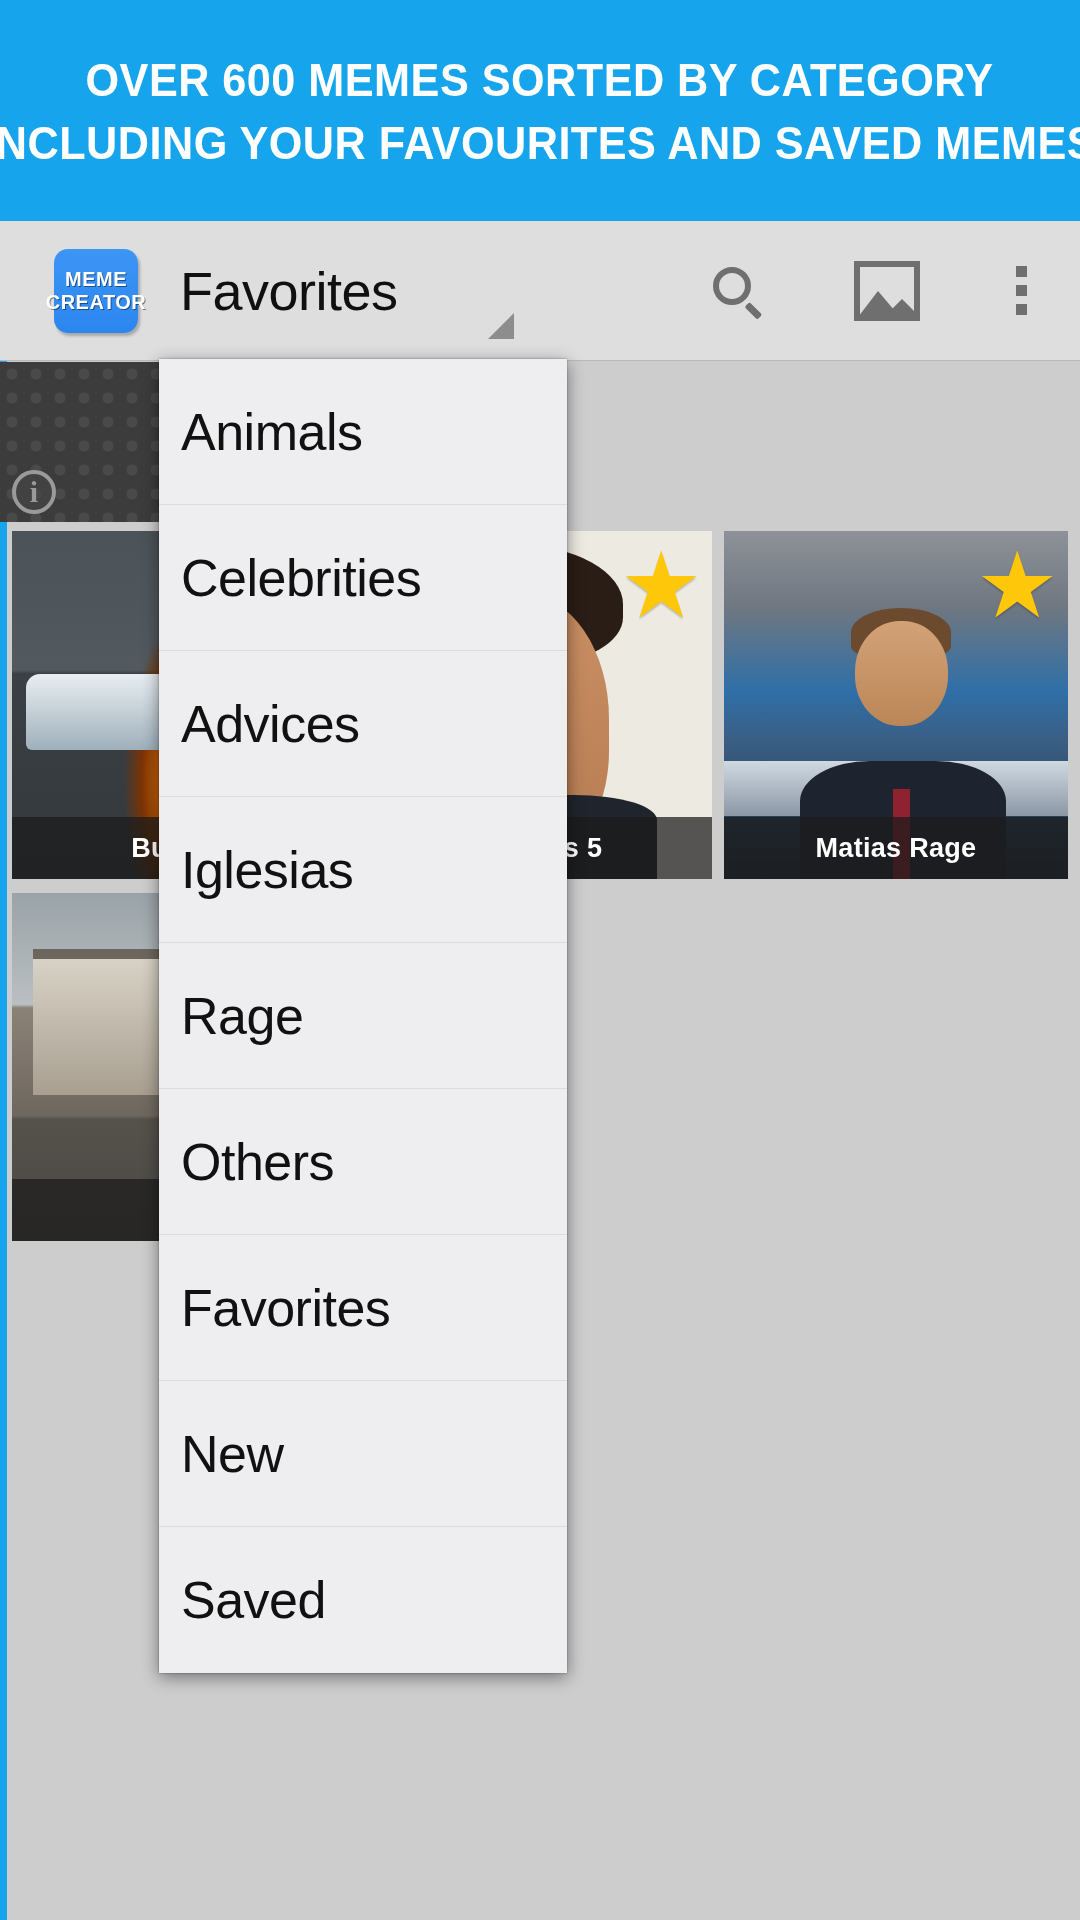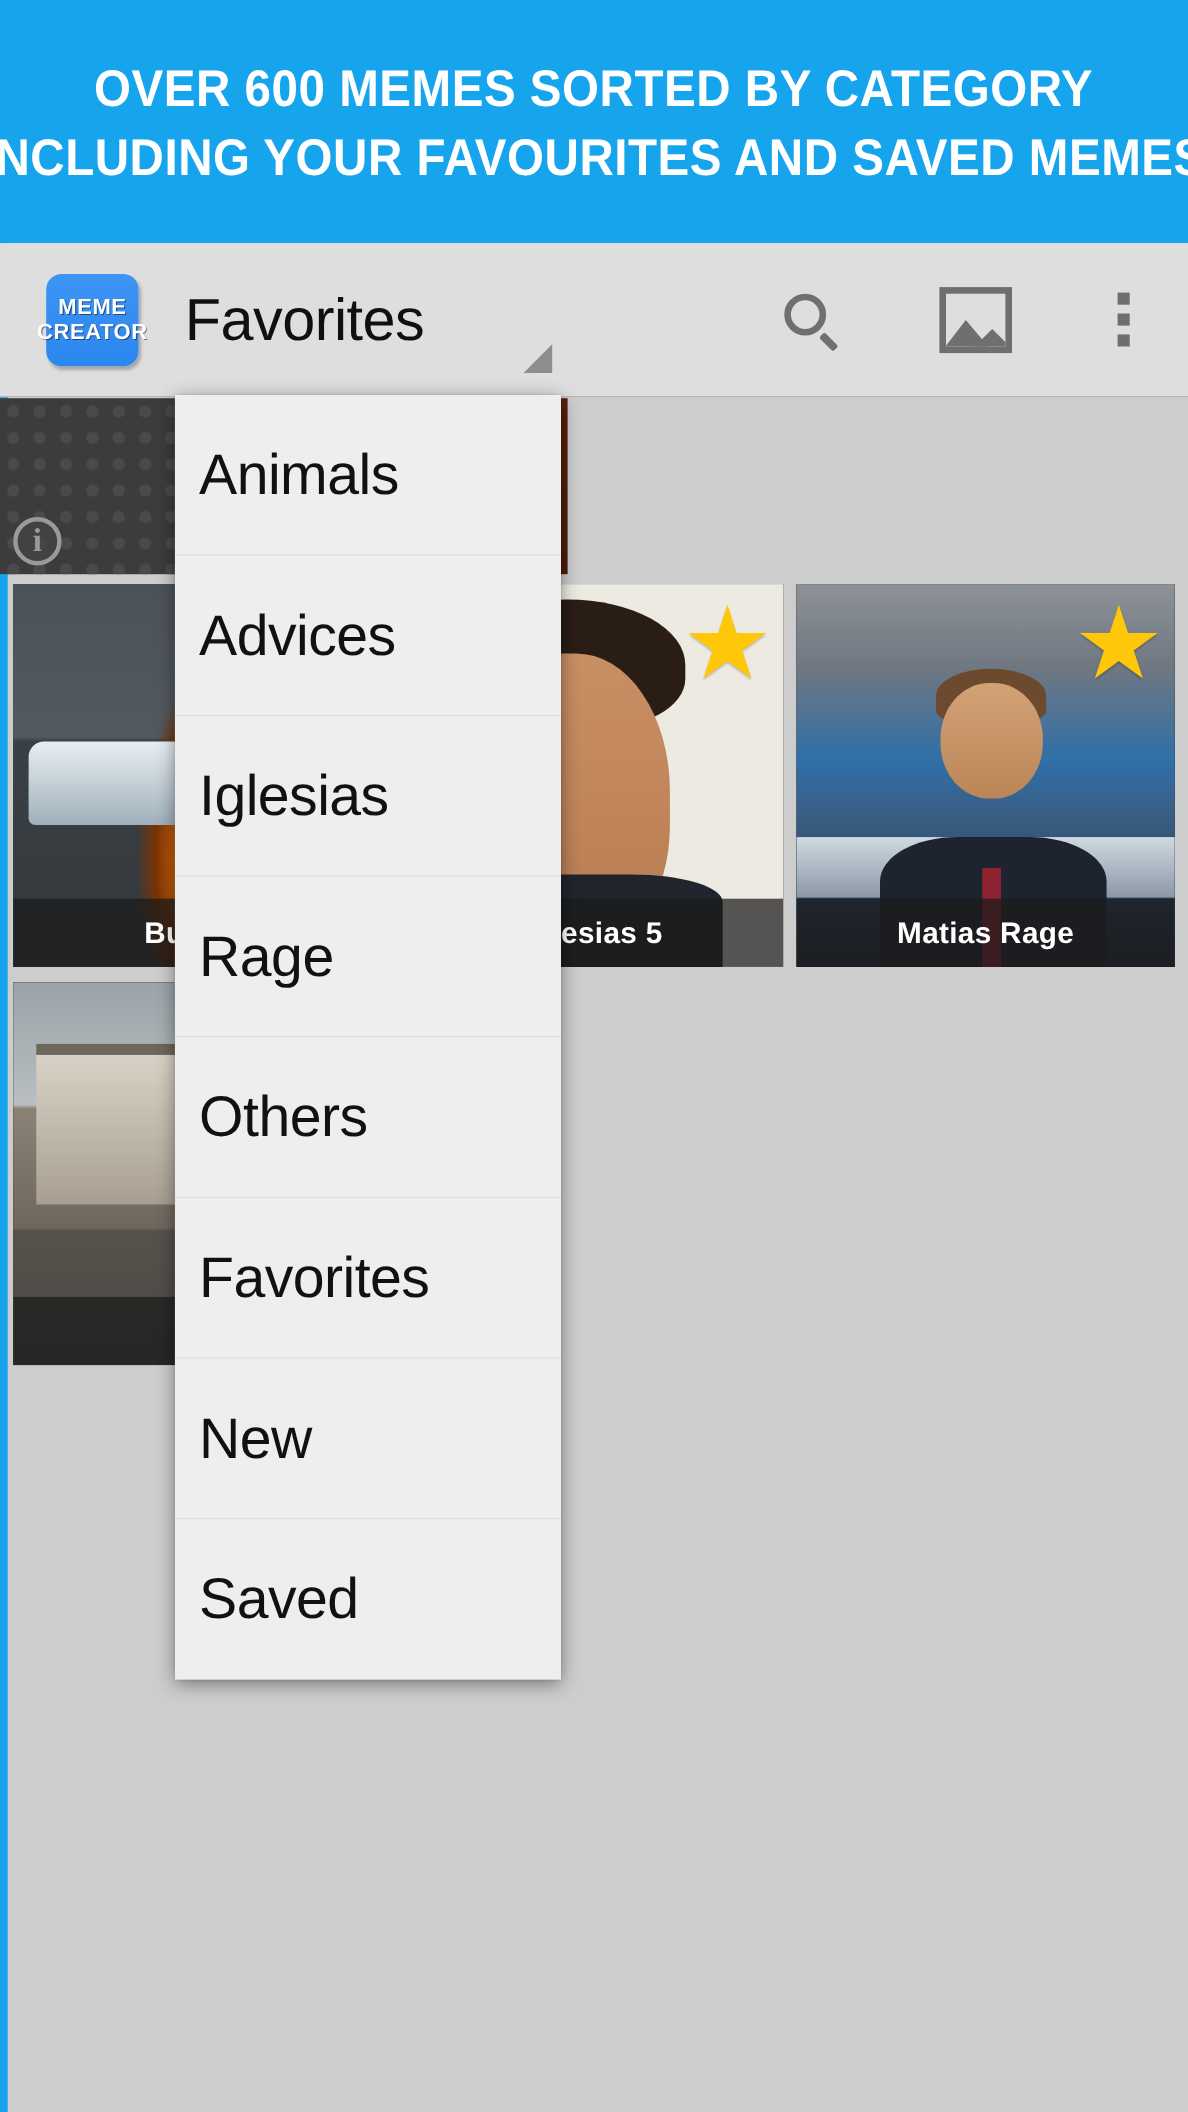--- a/index.html
+++ b/index.html
@@ -37,21 +37,21 @@
   .left-edge {
     position:absolute; left:0; top:0; width:7px; height:1699px;
     background:#16a5ec;
   }
 
   
   .actionbar {
     position:absolute; left:0; top:0; width:1080px; height:140px;
     background:#dedede;
     border-bottom:1px solid #b9b9b9;
-    display:flex; align-items:center;
+    display:flex; align-items:center;padding-left:12px;
   }
   .app-icon {
     margin-left:42px;
     width:84px; height:84px; border-radius:14px;
     background:linear-gradient(#3d95f5,#2b86ef);
     box-shadow:2px 3px 3px rgba(0,0,0,.25);
     display:flex; flex-direction:column; align-items:center; justify-content:center;
     flex:none;
   }
   .app-icon span {
@@ -250,21 +250,21 @@
     position:absolute; left:22%; bottom:0; width:60%; height:34%;
     background:#1d2430; border-radius:34% 34% 0 0;
   }
   .th-matias .tie {
     position:absolute; left:49%; bottom:0; width:5%; height:26%;
     background:#8f2230;
   }
 
   
   .dropdown {
-    position:absolute; left:159px; top:138px; width:351px;
+    position:absolute; left:159px; top:138px; width:408px;
     background:#eeeef0;
     box-shadow:0 4px 16px rgba(0,0,0,.45), 0 0 2px rgba(0,0,0,.35);
     z-index:40;
   }
   .dd-item {
     height:146px; display:flex; align-items:center;
     padding-left:22px;
     border-bottom:1px solid #dcdcdf;
     font-size:52px; color:#111; letter-spacing:-0.5px;
   }
@@ -368,20 +368,21 @@
               </div>
             <div class="cap">w</div>
           </div>
         </div>
 
       </div>
     </div>
 
     <div class="dropdown">
       <div class="dd-item">Animals</div>
+      <div class="dd-item">Celebrities</div>
       <div class="dd-item">Advices</div>
       <div class="dd-item">Iglesias</div>
       <div class="dd-item">Rage</div>
       <div class="dd-item">Others</div>
       <div class="dd-item">Favorites</div>
       <div class="dd-item">New</div>
       <div class="dd-item">Saved</div>
     </div>
 
   </div>

